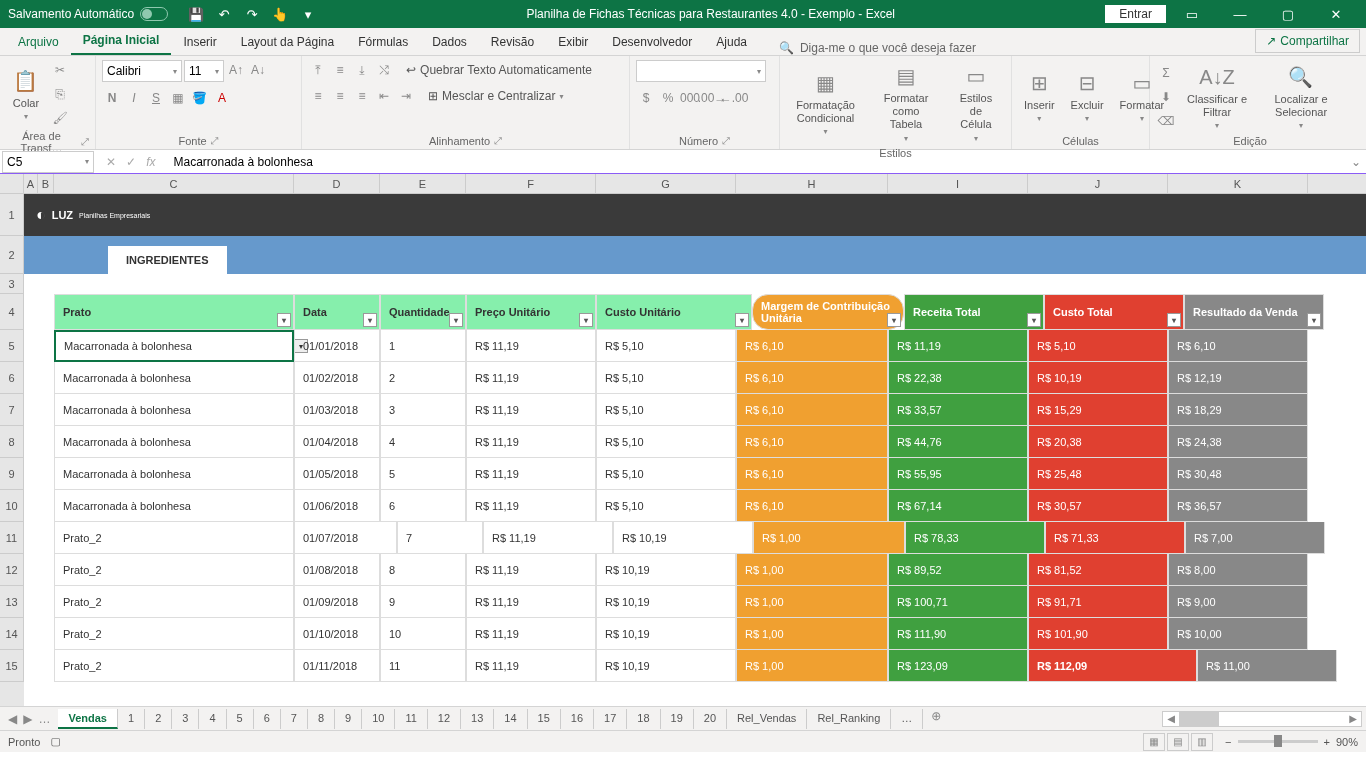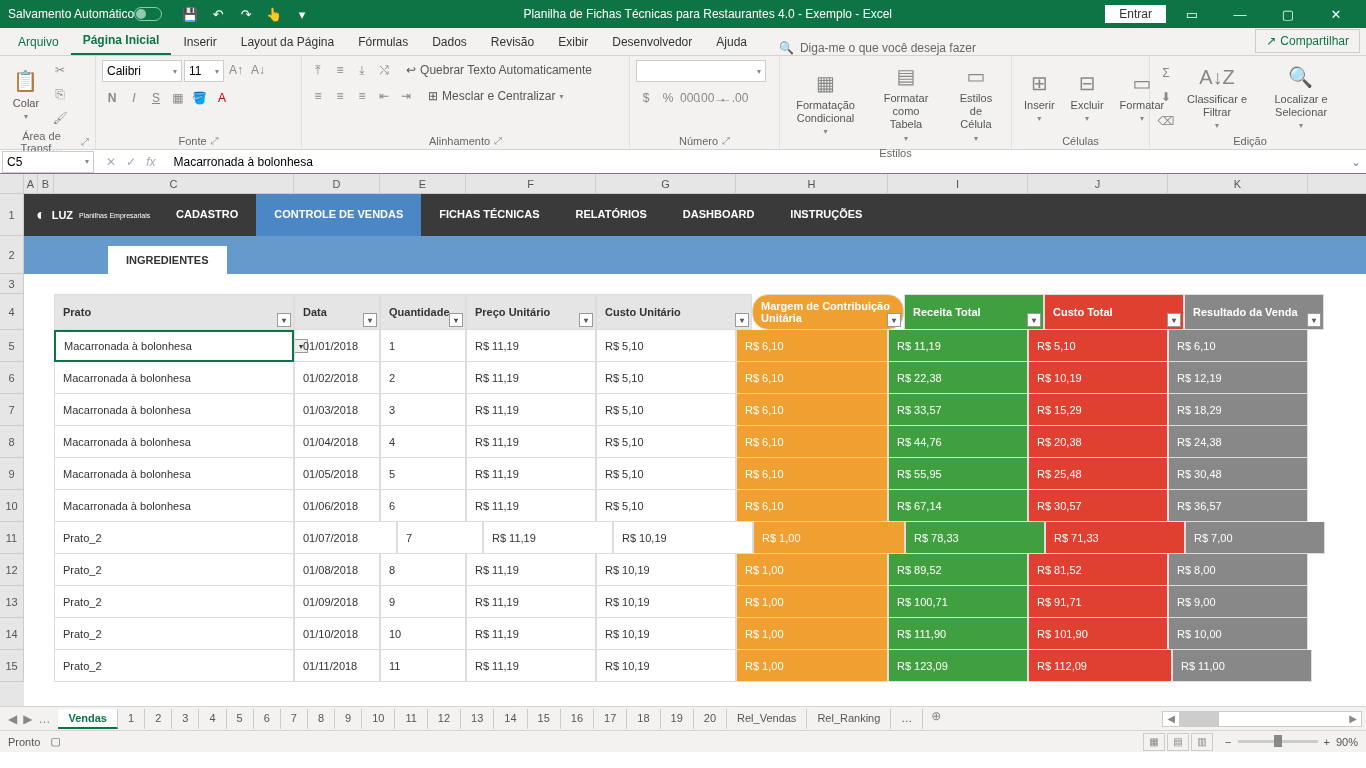--- a/index.html
+++ b/index.html
@@ -1,20 +1,20 @@
 <!DOCTYPE html>
 <html><head>
 <meta charset="utf-8">
 <style>
 * { margin: 0; padding: 0; box-sizing: border-box; font-family: "Segoe UI", sans-serif; }
 body { width: 1366px; height: 768px; overflow: hidden; background: #fff; font-size: 12px; }
 
 
 .titlebar { height: 28px; background: #0d7445; display: flex; align-items: center; color: #fff; padding: 0 8px; }
-.titlebar .autosave { font-size: 12px; display: flex; align-items: center; }
+.titlebar .autosave { font-size: 12px; display: flex; align-items: center; gap: 6px; }
 .titlebar .toggle { width: 28px; height: 14px; border: 1px solid #8fc9af; border-radius: 8px; position: relative; }
 .titlebar .toggle::after { content: ''; width: 10px; height: 10px; background: #8fc9af; border-radius: 50%; position: absolute; left: 1px; top: 1px; }
 .titlebar .qat { display: flex; gap: 12px; margin-left: 20px; }
 .titlebar .qat-icon { width: 16px; height: 16px; display: flex; align-items: center; justify-content: center; font-size: 13px; color: #fff; cursor: pointer; }
 .titlebar .title { flex: 1; text-align: center; font-size: 12px; }
 .titlebar .right { display: flex; align-items: center; gap: 4px; }
 .titlebar .entrar-btn { background: #fff; color: #333; padding: 2px 14px; font-size: 12px; cursor: pointer; }
 .titlebar .wbtn { width: 44px; height: 28px; display: flex; align-items: center; justify-content: center; cursor: pointer; font-size: 13px; }
 
 
@@ -65,21 +65,21 @@
 .navrow .navitem { color: #fff; font-size: 11px; font-weight: 600; padding: 0 18px; height: 100%; display: flex; align-items: center; cursor: pointer; text-align: center; }
 .navrow .navitem.active { background: #4a87c4; }
 .navrow .navitem .twoline { line-height: 1.2; }
 
 .blueband { height: 38px; background: #6699cc; display: flex; align-items: flex-end; }
 .blueband .tab { background: #fff; color: #333; font-size: 11px; font-weight: 600; padding: 8px 18px; margin-left: 84px; cursor: pointer; }
 
 .gaprow { height: 20px; }
 
 .thead { display: flex; height: 36px; margin-left: 30px; }
-.thead .th { background: #e5e5e5; border: 1px solid #ddd; font-size: 11px; font-weight: 600; color: #333; display: flex; align-items: center; padding: 0 8px; position: relative; }
+.thead .th { background: #86efac; border: 1px solid #ddd; font-size: 11px; font-weight: 600; color: #333; display: flex; align-items: center; padding: 0 8px; position: relative; }
 .thead .th.orange { background: #f0a030; color: #fff; }
 .thead .th.green { background: #40a040; color: #fff; }
 .thead .th.red { background: #e04030; color: #fff; }
 .thead .th.gray { background: #888; color: #fff; }
 .thead .th .filter { position: absolute; right: 2px; bottom: 2px; width: 14px; height: 14px; border: 1px solid #999; background: #fff; font-size: 8px; display: flex; align-items: center; justify-content: center; color: #555; cursor: pointer; }
 
 .datarow { display: flex; height: 32px; margin-left: 30px; }
 .datarow .td { border: 1px solid #ddd; border-top: none; font-size: 11px; color: #333; display: flex; align-items: center; padding: 0 8px; position: relative; }
 .datarow .td.sel { border: 2px solid #0d7445; }
 .datarow .td.sel .dd { position: absolute; right: -16px; top: 50%; transform: translateY(-50%); width: 14px; height: 14px; border: 1px solid #999; background: #eee; font-size: 8px; display: flex; align-items: center; justify-content: center; cursor: pointer; }
@@ -390,42 +390,20 @@
     </div>
   <div class="cells" id="cells">
 
     <div class="navrow">
       <div class="logo">
         <span style="font-size:16px;font-weight:bold">◐</span>
         <span><b>LUZ</b></span>
         <span style="font-size:7px;line-height:1">Planilhas
 Empresariais</span>
       </div>
-      <div id="navitems" style="display: flex; height: 100%;">
-          <div class="navitem">
-            <div class="twoline">CADASTRO</div>
-          </div>
-          <div class="navitem active">
-            <div class="twoline">CONTROLE
-DE VENDAS</div>
-          </div>
-          <div class="navitem">
-            <div class="twoline">FICHAS
-TÉCNICAS</div>
-          </div>
-          <div class="navitem">
-            <div class="twoline">RELATÓRIOS</div>
-          </div>
-          <div class="navitem">
-            <div class="twoline">DASHBOARD</div>
-          </div>
-          <div class="navitem">
-            <div class="twoline">INSTRUÇÕES</div>
-          </div>
-        </div>
     </div>
 
     <div class="blueband">
       <div class="tab">INGREDIENTES</div>
     </div>
 
     <div class="gaprow"></div>
 
     <div class="thead" id="thead">
         <div class="th " style="width: 240px;">
@@ -578,21 +556,21 @@
           <div class="td gray" style="width: 140px;">R$ 10,00</div>
         </div>
         <div class="datarow">
           <div class="td " style="width: 240px;">Prato_2</div>
           <div class="td " style="width: 86px;">01/11/2018</div>
           <div class="td " style="width: 86px;">11</div>
           <div class="td " style="width: 130px;">R$ 11,19</div>
           <div class="td " style="width: 140px;">R$ 10,19</div>
           <div class="td orange" style="width: 152px;">R$ 1,00</div>
           <div class="td green" style="width: 140px;">R$ 123,09</div>
-          <div class="td red" style="width: 144px;">R$ 112,09</div>
+          <div class="td red" style="width: 169px; font-weight: bold;">R$ 112,09</div>
           <div class="td gray" style="width: 140px;">R$ 11,00</div>
         </div>
       </div>
 
   </div>
 </div>
 
 <div class="sheettabs">
   <div class="nav">
     <span>◀</span>

